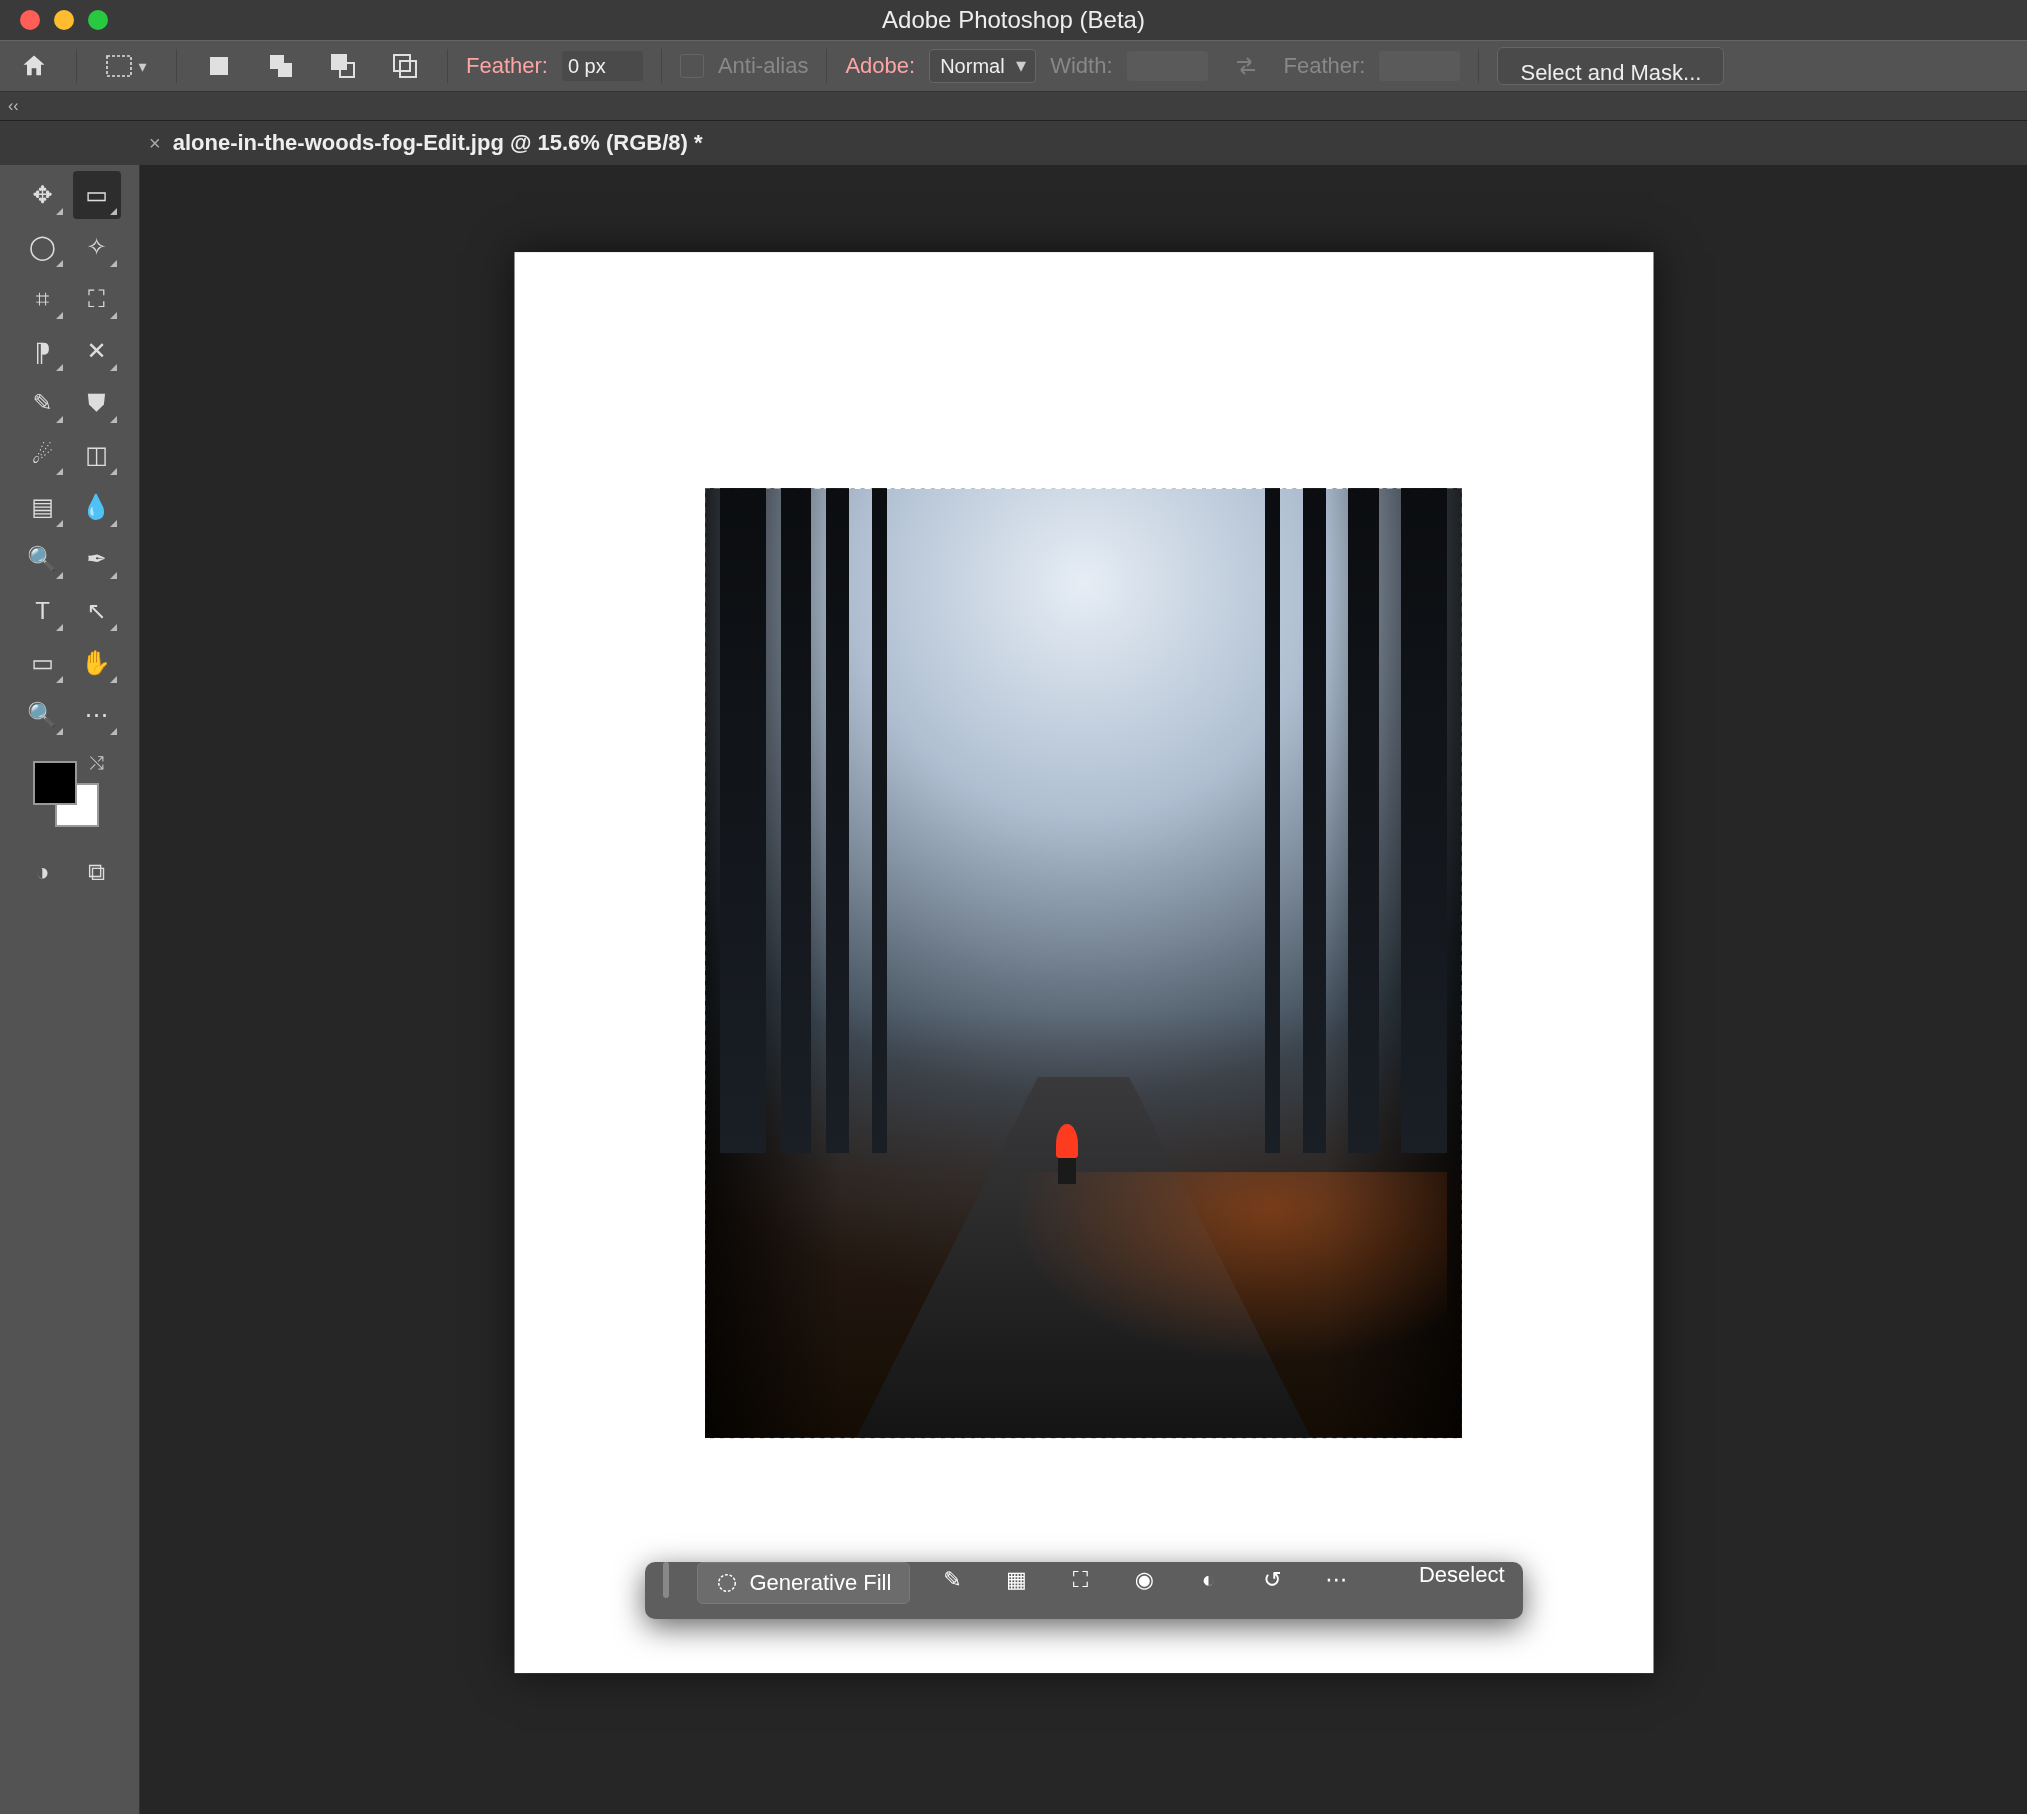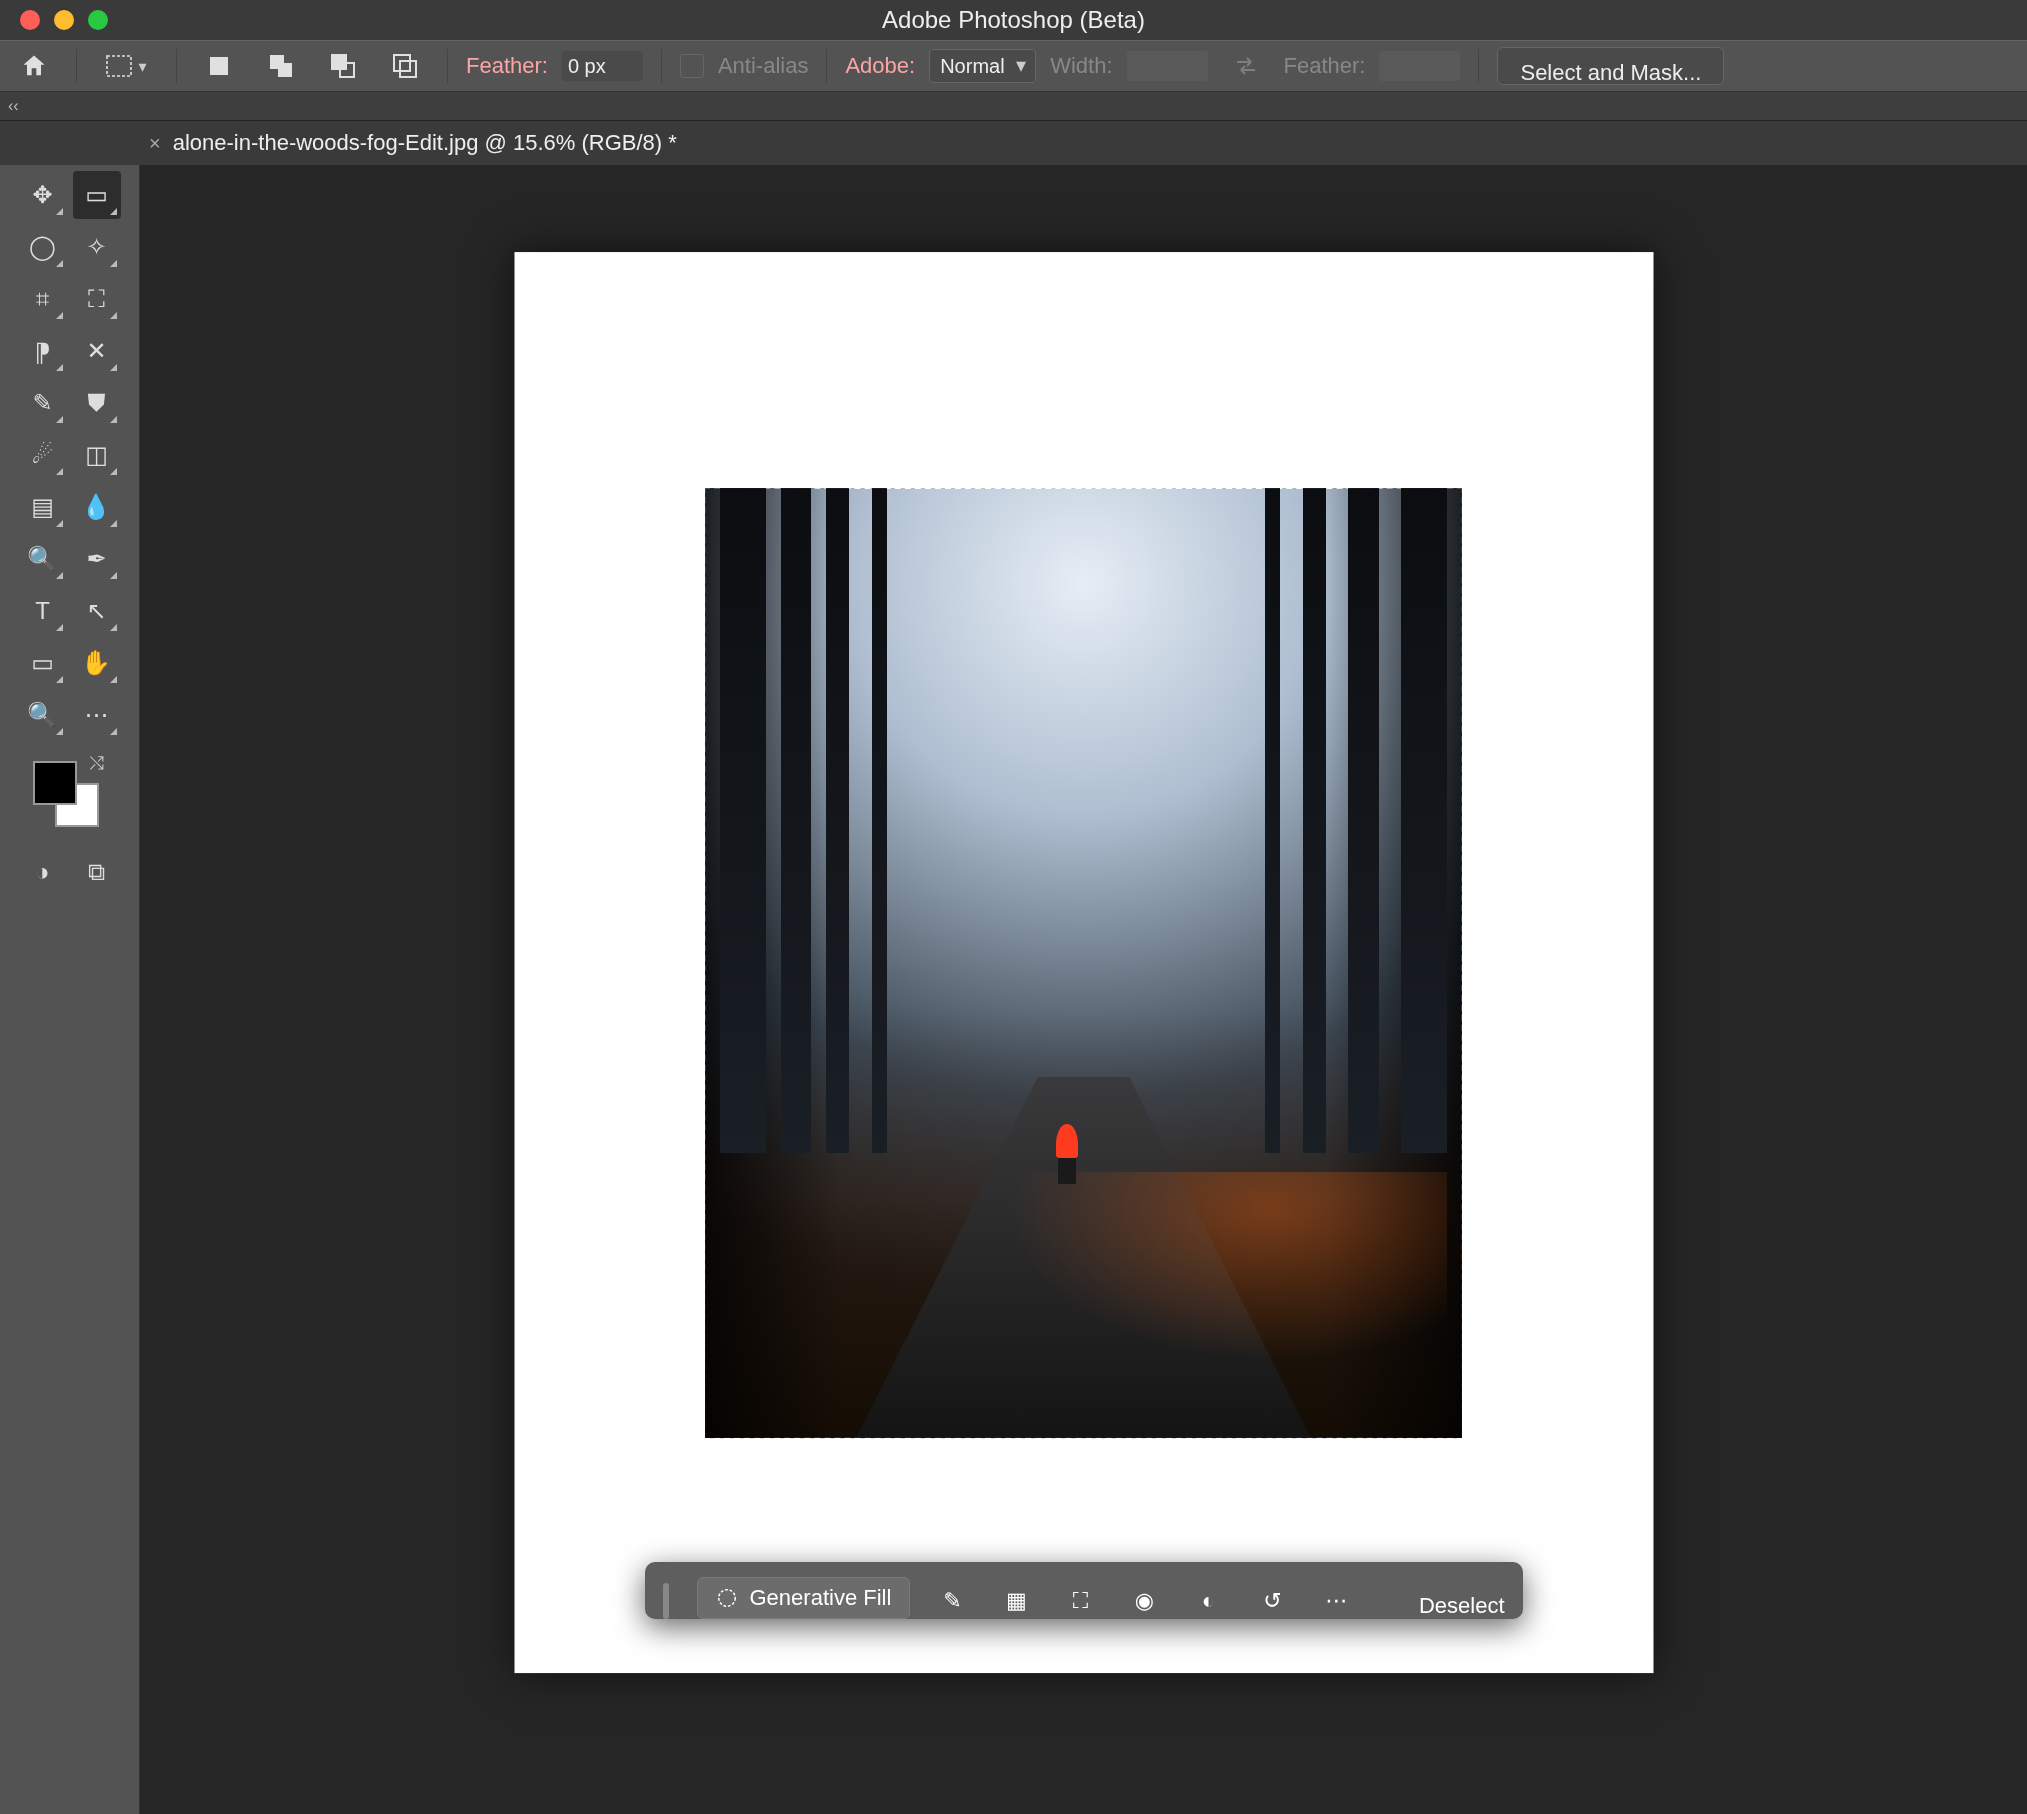--- a/index.html
+++ b/index.html
@@ -51,21 +51,21 @@
          linear-gradient(0deg,rgba(20,10,0,.85)0%,rgba(60,30,10,.4)25%,transparent 45%);
        }
   .trees{position:absolute;inset:0;pointer-events:none}
   .trunk{position:absolute;top:0;bottom:30%;background:linear-gradient(#0b0d10,#1a1f26);}
   .person{position:absolute;left:46%;top:67%;width:28px;height:59px}
   .person .body{width:22px;height:34px;background:#ff3b1f;border-radius:50% 50% 20% 20%/60% 60% 10% 10%;margin:0 auto}
   .person .legs{width:18px;height:26px;background:#1a1a1a;margin:0 auto}
   .road{position:absolute;left:20%;right:20%;top:62%;bottom:0;background:linear-gradient(#3a3a3c,#141414);clip-path:polygon(40% 0,60% 0,100% 100%,0 100%)}
   .ground-glow{position:absolute;left:40%;right:2%;top:72%;bottom:8%;background:radial-gradient(ellipse at 60% 20%,rgba(180,80,20,.55),transparent 70%)}
   
-  .ctb{position:absolute;left:50%;transform:translateX(-50%);bottom:198px;width:842px;height:57px;background:#5e5e5e;border-radius:10px;display:flex;align-items:flex-end;padding:0 18px;gap:24px;box-shadow:0 8px 30px rgba(0,0,0,.6)}
+  .ctb{position:absolute;left:50%;transform:translateX(-50%);bottom:198px;width:842px;height:57px;background:#5e5e5e;border-radius:10px;display:flex;align-items:flex-start;padding:0 18px;gap:24px;box-shadow:0 8px 30px rgba(0,0,0,.6)}
   .ctb .handle{width:6px;height:36px;background:#888;border-radius:3px;margin-right:4px}
   .ctb-btn{display:flex;align-items:center;gap:12px;background:#6c6c6c;border:1px solid #7a7a7a;height:40px;padding:0 18px;border-radius:6px;color:#fff;font-size:22px}
   .ctb-ico{width:36px;height:36px;display:flex;align-items:center;justify-content:center;color:#fff}
   .ctb .spacer{flex:1}
   .ctb-link{color:#fff;font-size:22px}
   svg{display:block}
 </style>
 </head>
 <body>
 
@@ -137,21 +137,21 @@
   <button class="btn">Select and Mask...</button>
 </div>
 
 <div class="collapse-tab">
     <span>‹‹</span>
   </div>
 
 <div class="doctab-row">
   <div class="doctab">
     <span class="close">×</span>
-    <span style="font-weight:400">alone-in-the-woods-fog-Edit.jpg @ 15.6% (RGB/8) *</span>
+    <span style="font-weight:700">alone-in-the-woods-fog-Edit.jpg @ 15.6% (RGB/8) *</span>
   </div>
 </div>
 
 <div class="mainrow">
 
   <div class="toolbox" id="toolbox">
       <div class="tool-row">
         <div class="tool">
           <span style="font-size:24px">✥</span>
           <span class="corner"></span>

